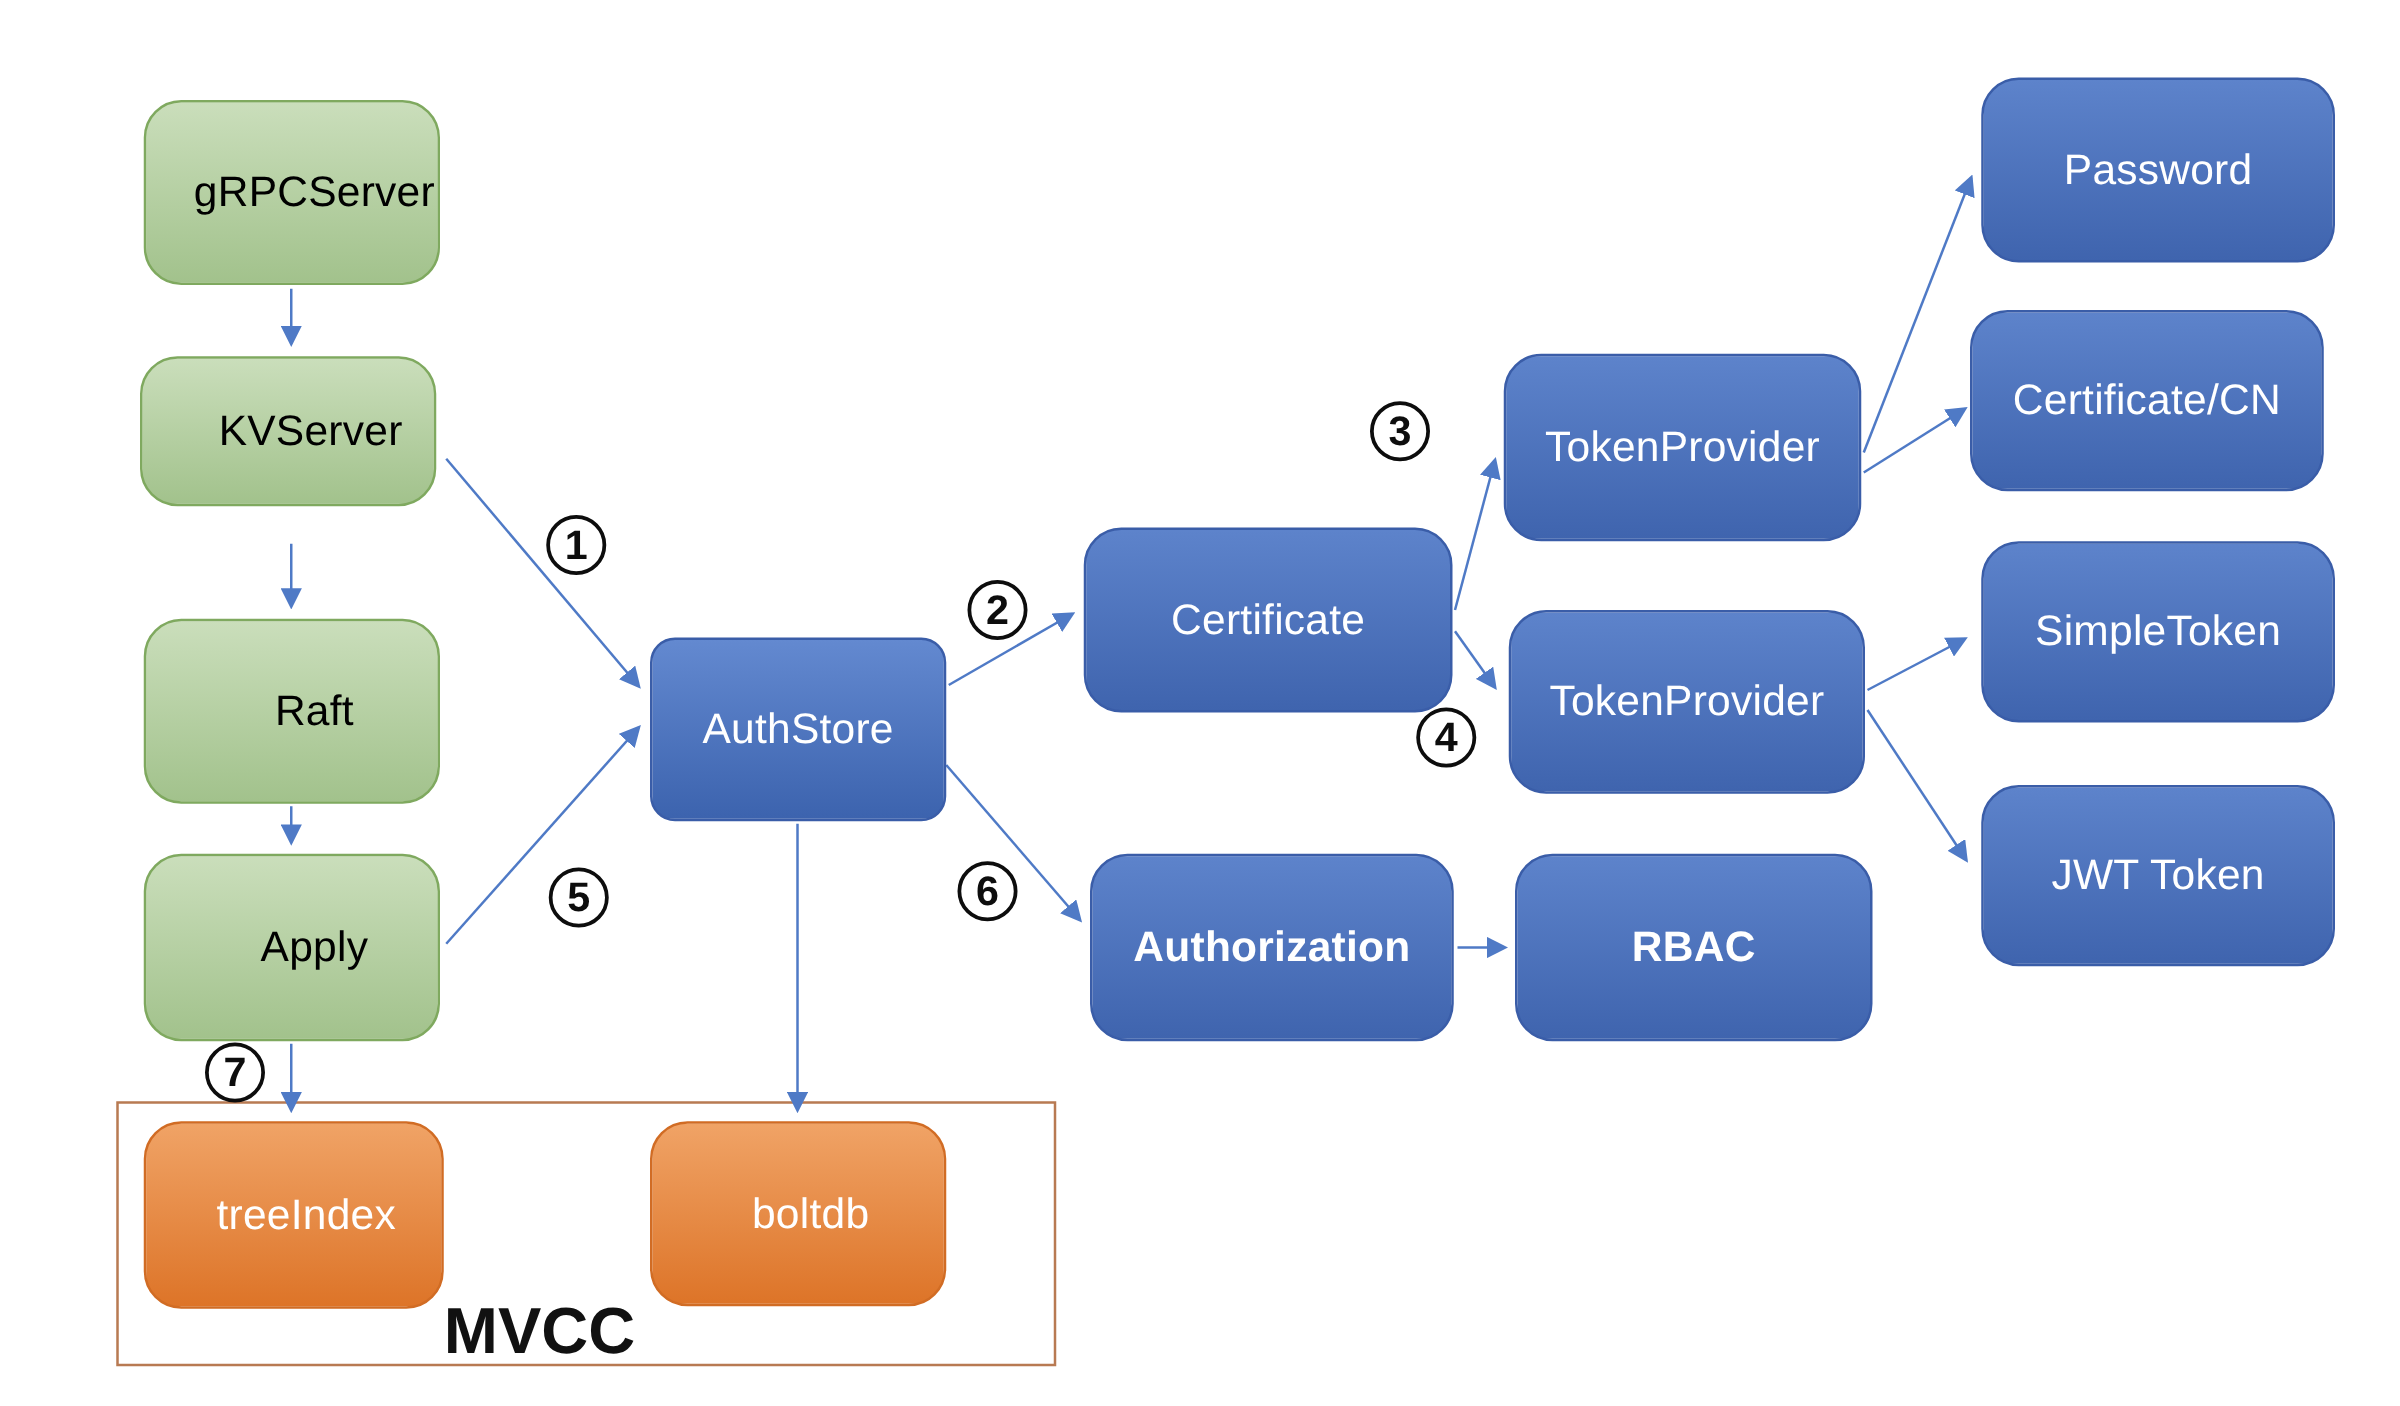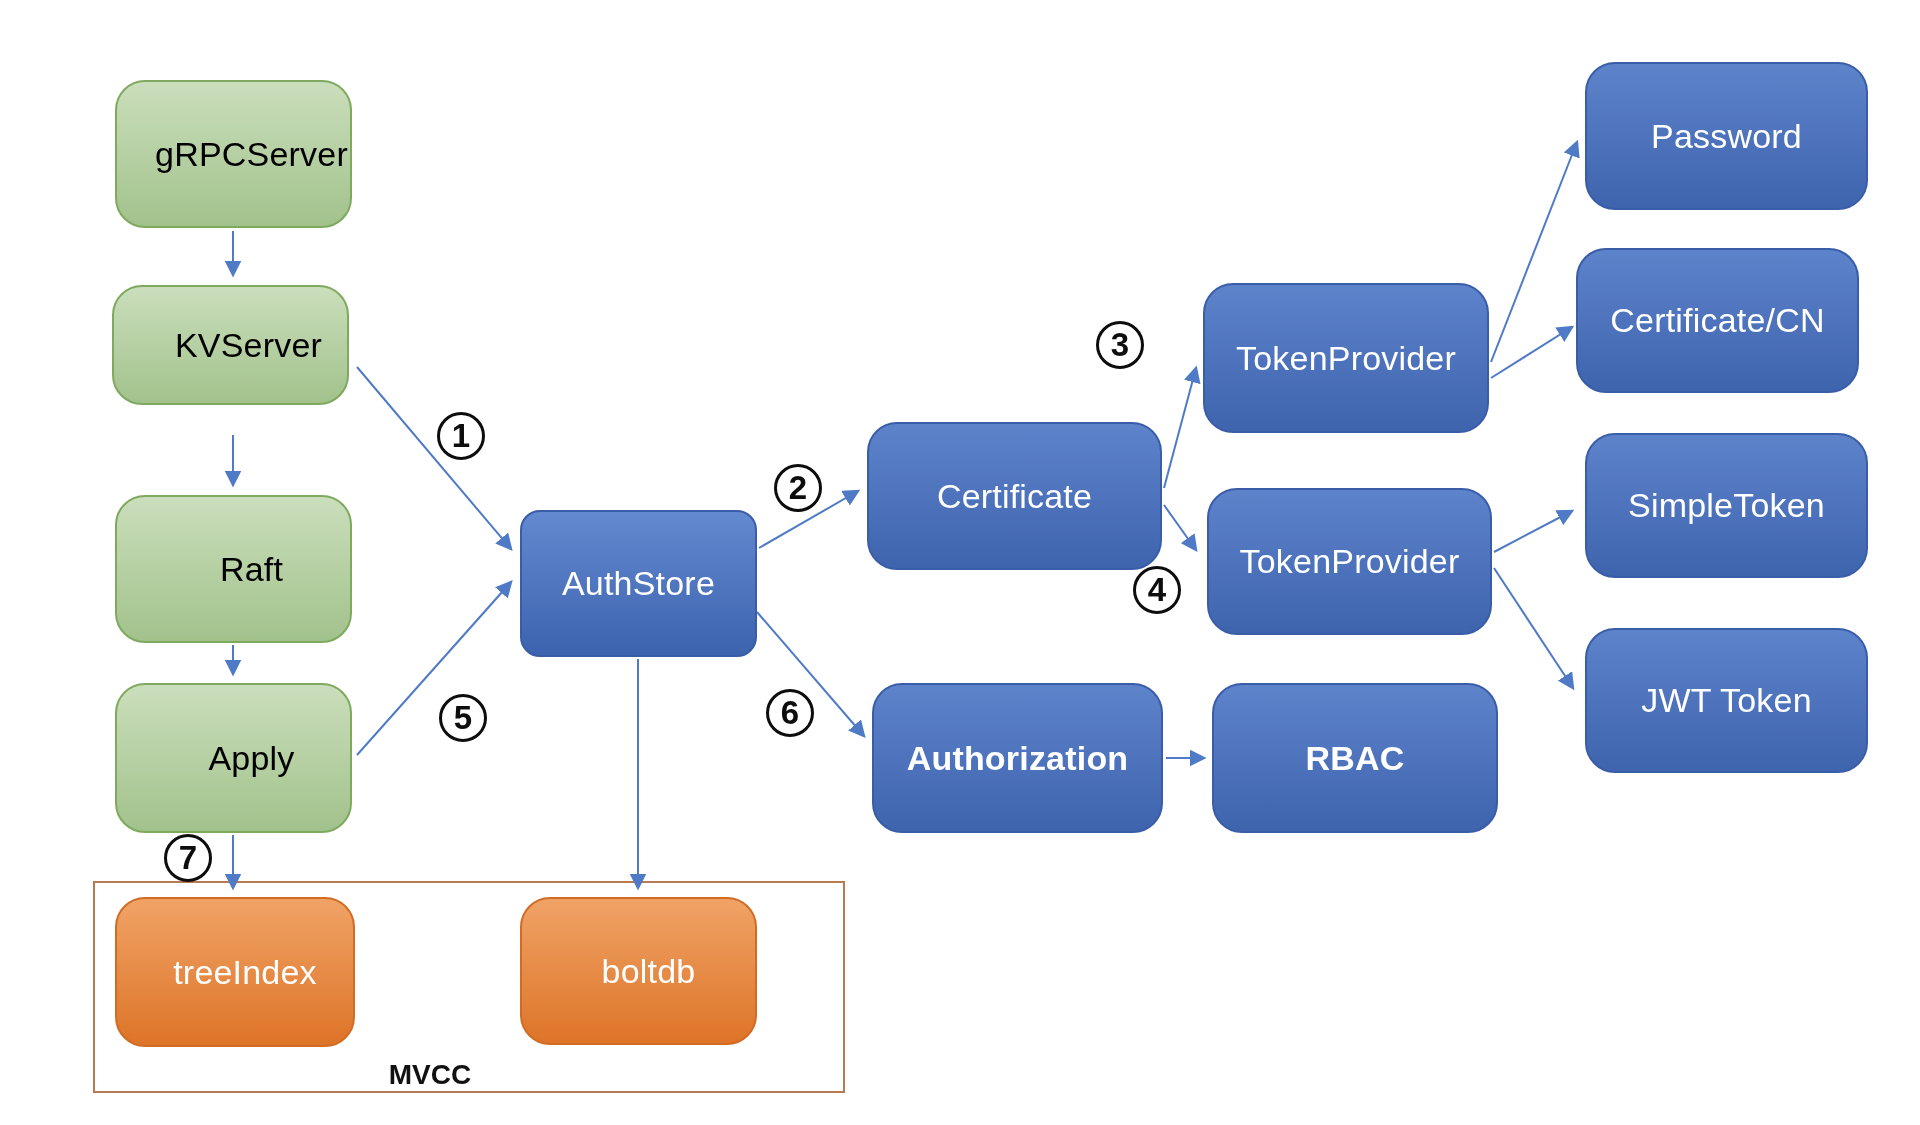--- a/index.html
+++ b/index.html
@@ -27,21 +27,21 @@
   }
   .node.orange{
     background:linear-gradient(#f0a366, #dd7428);
     border:2px solid #d16c24;color:#ffffff;padding-left:20px;
   }
   .node.bold .lbl{font-weight:bold;}
   .mvcc-box{
     position:absolute;border:2px solid #b87a52;background:transparent;box-sizing:border-box;
   }
   .mvcc-label{
-    position:absolute;color:#111111;font-size:28px;font-weight:600;text-align:center;margin-top:24px;
+    position:absolute;color:#111111;font-size:52px;font-weight:600;text-align:left;
   }
   .badge{
     position:absolute;width:48px;height:48px;border-radius:50%;
     border:3px solid #0d0d0d;background:#ffffff;color:#0d0d0d;
     display:flex;align-items:center;justify-content:center;
     font-size:33px;font-weight:600;box-sizing:border-box;
   }
 </style>
 </head>
 <body>

